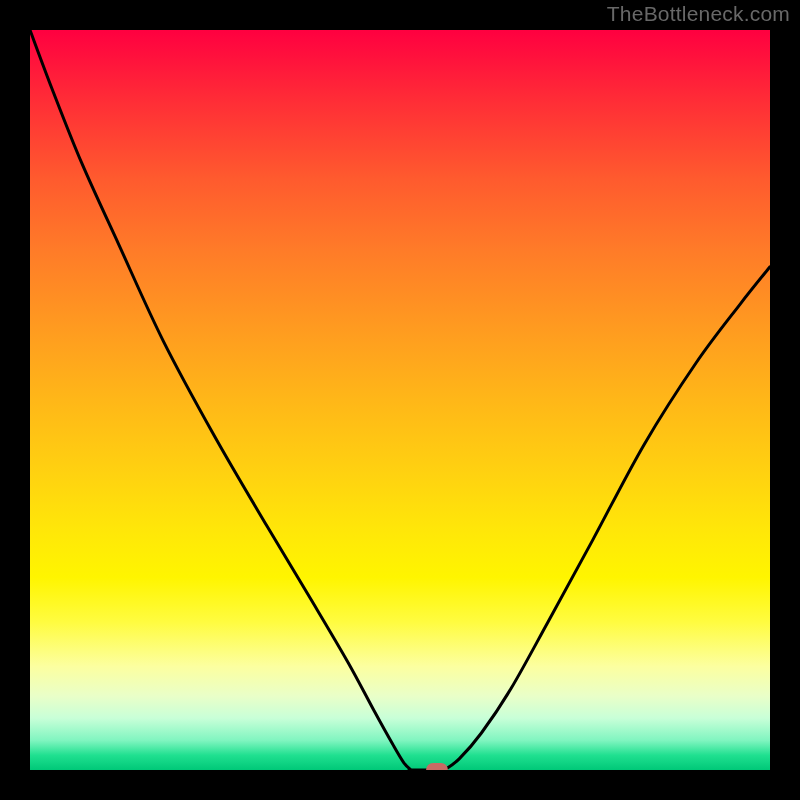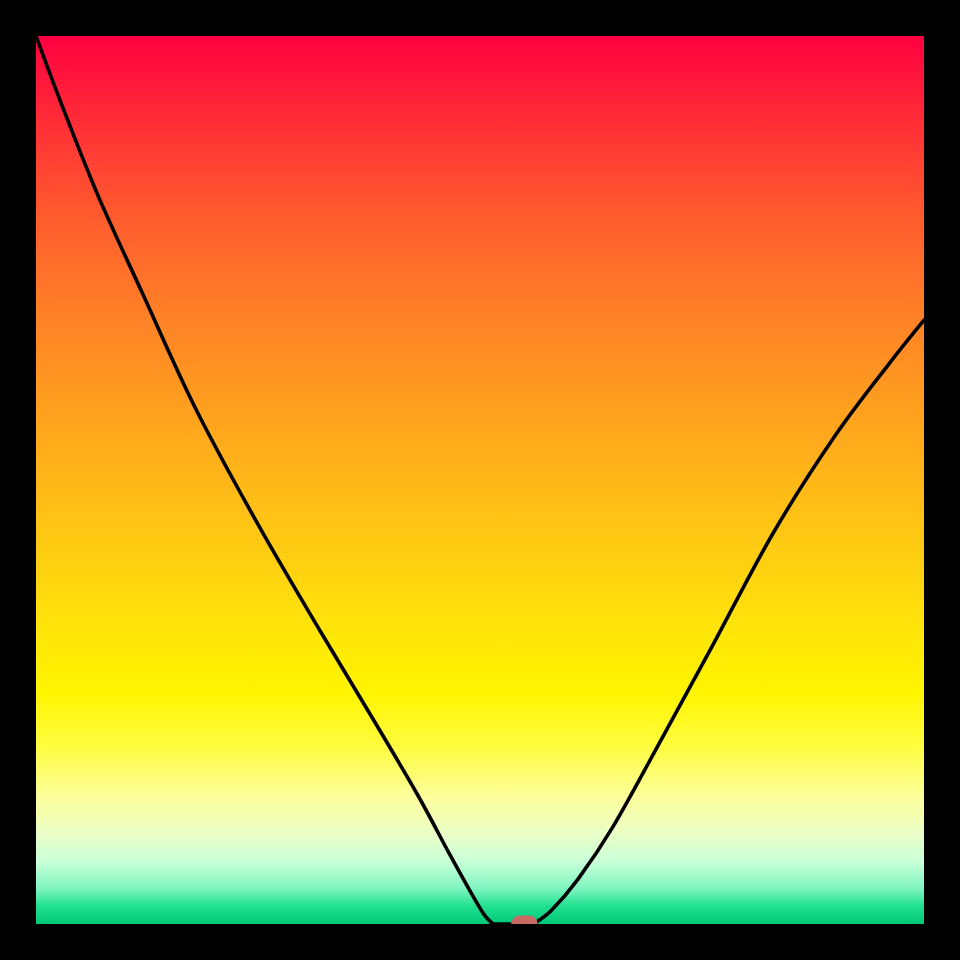--- a/index.html
+++ b/index.html
@@ -71,20 +71,21 @@
     border-radius: 7px;
     background: #c86a64;
     transform: translate(-50%, -50%);
   }
 </style>
 </head>
 <body>
 
 <div class="frame">
 
+  <div class="watermark">TheBottleneck.com</div>
 
   <div class="plot-area">
     <div class="gradient"></div>
 
     <svg class="curve" viewBox="0 0 740 740" preserveAspectRatio="none">
       <path id="curve-path" fill="none" stroke="#000" stroke-width="3" stroke-linecap="round" stroke-linejoin="round" d="M 0.00 0.00 C 3.70 9.87, 13.57 37.00, 22.20 59.20 C 30.83 81.40, 40.70 107.30, 51.80 133.20 C 62.90 159.10, 75.23 185.00, 88.80 214.60 C 102.37 244.20, 117.17 278.73, 133.20 310.80 C 149.23 342.87, 167.73 376.17, 185.00 407.00 C 202.27 437.83, 220.77 468.67, 236.80 495.80 C 252.83 522.93, 267.63 546.98, 281.20 569.80 C 294.77 592.62, 307.72 614.20, 318.20 632.70 C 328.68 651.20, 336.70 667.23, 344.10 680.80 C 351.50 694.37, 357.67 705.47, 362.60 714.10 C 367.53 722.73, 370.62 728.28, 373.70 732.60 C 376.78 736.92, 379.87 738.77, 381.10 740.00 C 382.33 741.23, 375.55 740.00, 381.10 740.00 C 386.65 740.00, 408.85 740.00, 414.40 740.00 C 419.95 740.00, 411.93 741.85, 414.40 740.00 C 416.87 738.15, 423.03 735.07, 429.20 728.90 C 435.37 722.73, 442.77 714.72, 451.40 703.00 C 460.03 691.28, 469.90 677.10, 481.00 658.60 C 492.10 640.10, 504.43 616.67, 518.00 592.00 C 531.57 567.33, 546.37 540.20, 562.40 510.60 C 578.43 481.00, 596.93 444.00, 614.20 414.40 C 631.47 384.80, 649.97 356.43, 666.00 333.00 C 682.03 309.57, 698.07 289.83, 710.40 273.80 C 722.73 257.77, 735.07 242.97, 740.00 236.80"></path>
     </svg>
 
     <div id="marker" class="marker" style="left: 407px; top: 740px;"></div>
   </div>

